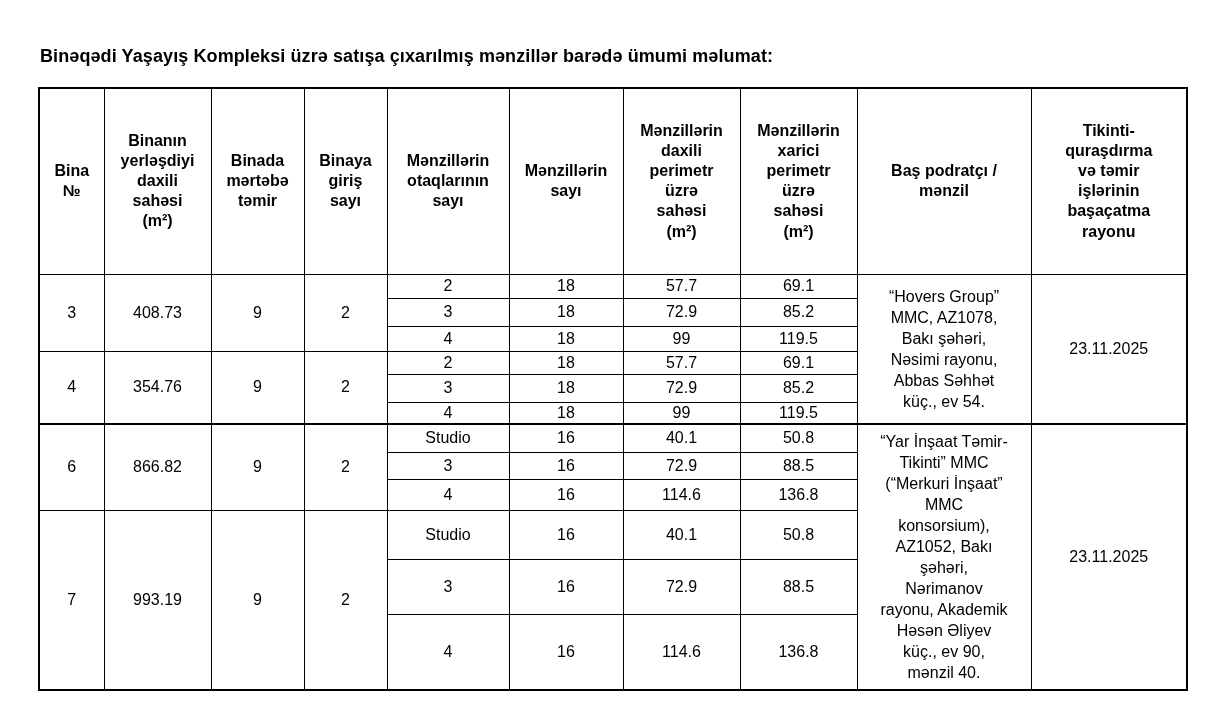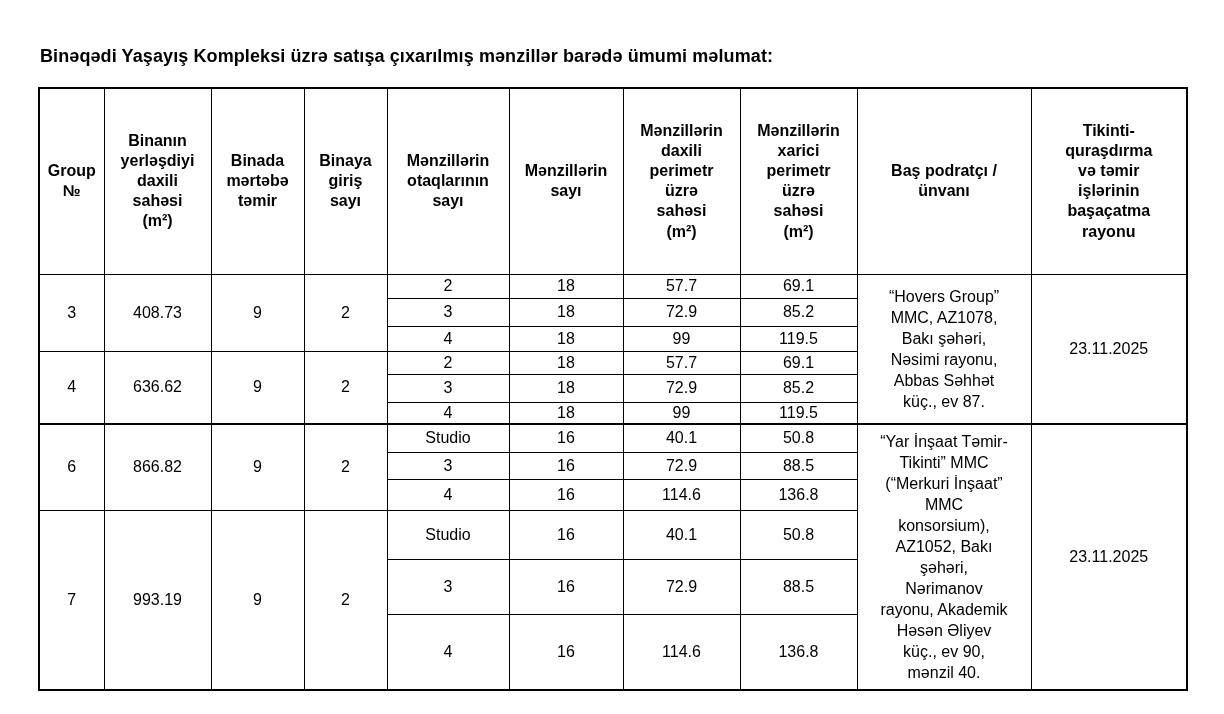--- a/index.html
+++ b/index.html
@@ -68,21 +68,21 @@
         <col style="width:83px">
       <col style="width:122px">
         <col style="width:114px">
         <col style="width:117px">
         <col style="width:117px">
       <col style="width:174px">
         <col style="width:156px">
     </colgroup>
     <tbody>
       <tr style="height:186px">
-        <th>Group
+        <th>Bina
 №</th>
         <th>Binanın
 yerləşdiyi
 daxili
 sahəsi
 (m²)</th>
         <th>Binada
 mərtəbə
 təmir</th>
         <th>Binaya
@@ -99,21 +99,21 @@
 üzrə
 sahəsi
 (m²)</th>
         <th>Mənzillərin
 xarici
 perimetr
 üzrə
 sahəsi
 (m²)</th>
         <th>Baş podratçı /
-ünvanı</th>
+mənzil</th>
         <th>Tikinti-
 quraşdırma
 və təmir
 işlərinin
 başaçatma
 rayonu</th>
       </tr>
 
       <tr style="height:24px">
         <td rowspan="3">3</td>
@@ -122,39 +122,39 @@
         <td rowspan="3">2</td>
         <td>2</td>
         <td>18</td>
         <td>57.7</td>
         <td>69.1</td>
         <td rowspan="6" class="pre">“Hovers Group”
 MMC, AZ1078,
 Bakı şəhəri,
 Nəsimi rayonu,
 Abbas Səhhət
-küç., ev 87.</td>
+küç., ev 54.</td>
         <td rowspan="6">23.11.2025</td>
       </tr>
       <tr style="height:28px">
         <td>3</td>
         <td>18</td>
         <td>72.9</td>
         <td>85.2</td>
       </tr>
       <tr style="height:25px">
         <td>4</td>
         <td>18</td>
         <td>99</td>
         <td>119.5</td>
       </tr>
 
       <tr style="height:23px">
         <td rowspan="3">4</td>
-        <td rowspan="3">636.62</td>
+        <td rowspan="3">354.76</td>
         <td rowspan="3">9</td>
         <td rowspan="3">2</td>
         <td>2</td>
         <td>18</td>
         <td>57.7</td>
         <td>69.1</td>
       </tr>
       <tr style="height:28px">
         <td>3</td>
         <td>18</td>

